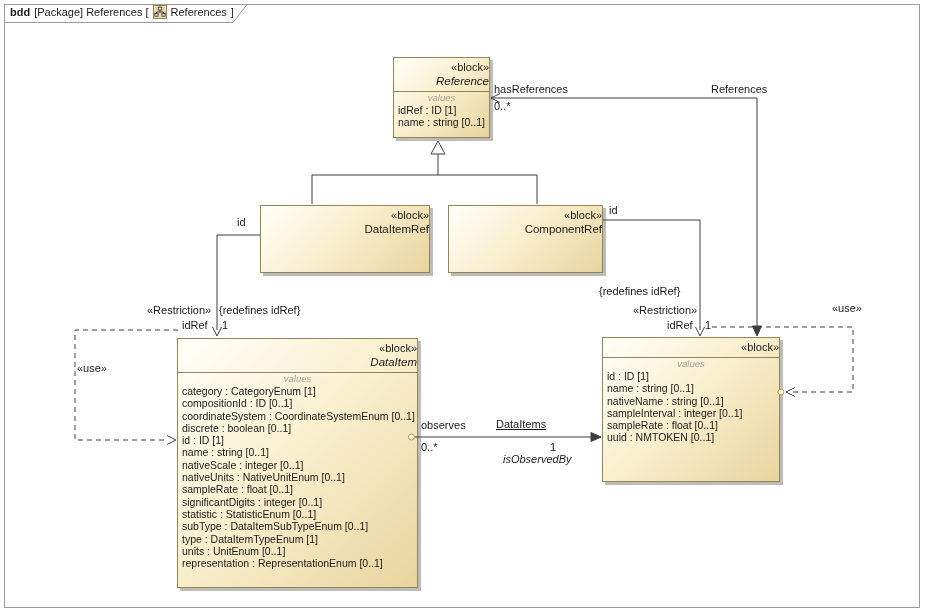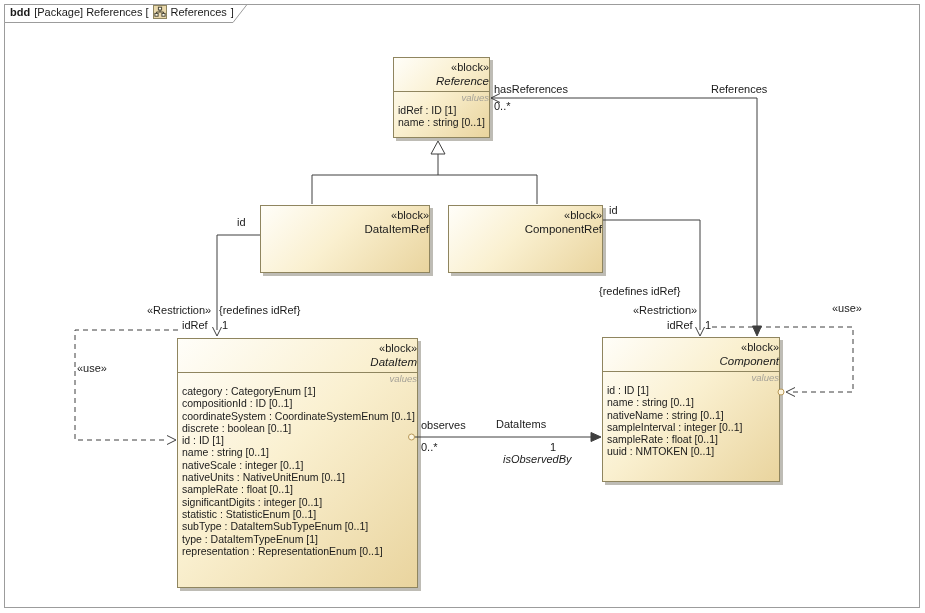--- a/index.html
+++ b/index.html
@@ -8,21 +8,21 @@
   svg.overlay{position:absolute;left:0;top:0;z-index:4;pointer-events:none;}
 
   .block{position:absolute;box-sizing:border-box;z-index:2;
          background:linear-gradient(135deg,#fffef9 0%,#faf0d0 45%,#e9d49e 100%);
          border:1px solid #8f855f;box-shadow:3px 3px 0 rgba(168,165,156,.75);}
   .bhead{text-align:right;padding-top:3px;}
   .stereo{font-size:11px;line-height:13px;}
   .bname{font-size:11.5px;font-weight:normal;line-height:14px;}
   .abstract .bname{font-style:italic;}
   .bsep{border-top:1px solid #8f855f;margin-top:3px;}
-  .values-label{text-align:right;font-style:italic;font-size:9.5px;line-height:12px;color:#a6a298;}
+  .values-label{text-align:center;font-style:italic;font-size:9.5px;line-height:12px;color:#a6a298;}
   .attrs{padding:0 3px 0 4px;}
   .attr{font-size:10.5px;line-height:12.3px;white-space:nowrap;}
 
   .lbl{position:absolute;z-index:5;font-size:11px;line-height:13px;white-space:nowrap;}
   .tabtext{position:absolute;left:10px;top:5px;z-index:5;font-size:11px;
            display:flex;align-items:center;gap:4px;}
   .tabtext b{font-weight:bold;}
   .dgicon{display:inline-block;width:14px;height:14px;}
 </style>
 </head>
@@ -71,28 +71,28 @@
         <div class="attr">discrete : boolean [0..1]</div>
         <div class="attr">id : ID [1]</div>
         <div class="attr">name : string [0..1]</div>
         <div class="attr">nativeScale : integer [0..1]</div>
         <div class="attr">nativeUnits : NativeUnitEnum [0..1]</div>
         <div class="attr">sampleRate : float [0..1]</div>
         <div class="attr">significantDigits : integer [0..1]</div>
         <div class="attr">statistic : StatisticEnum [0..1]</div>
         <div class="attr">subType : DataItemSubTypeEnum [0..1]</div>
         <div class="attr">type : DataItemTypeEnum [1]</div>
+        <div class="attr">units : UnitEnum [0..1]</div>
         <div class="attr">representation : RepresentationEnum [0..1]</div>
       </div>
   </div>
 
   <div class="block abstract" style="left:602px;top:337px;width:178px;height:145px;">
     <div class="bhead">
       <div class="stereo">«block»</div>
-      <div class="bname">Component</div>
     </div>
     <div class="bsep"></div>
     <div class="values-label">values</div>
     <div class="attrs">
         <div class="attr">id : ID [1]</div>
         <div class="attr">name : string [0..1]</div>
         <div class="attr">nativeName : string [0..1]</div>
         <div class="attr">sampleInterval : integer [0..1]</div>
         <div class="attr">sampleRate : float [0..1]</div>
         <div class="attr">uuid : NMTOKEN [0..1]</div>
@@ -167,21 +167,21 @@
   <div class="lbl" style="left:182px;top:319px;">idRef</div>
   <div class="lbl" style="left:222px;top:319px;">1</div>
 
   <div class="lbl" style="left:609px;top:204px;">id</div>
   <div class="lbl" style="left:599px;top:285px;">{redefines idRef}</div>
   <div class="lbl" style="left:633px;top:304px;">«Restriction»</div>
   <div class="lbl" style="left:667px;top:319px;">idRef</div>
   <div class="lbl" style="left:705px;top:319px;">1</div>
 
   <div class="lbl" style="left:421px;top:419px;">observes</div>
-  <div class="lbl" style="left:496px;top:418px;">DataItems</div>
+  <div class="lbl" style="left:496px;top:418px;text-decoration:underline;">DataItems</div>
   <div class="lbl" style="left:421px;top:441px;">0..*</div>
   <div class="lbl" style="left:550px;top:441px;">1</div>
   <div class="lbl" style="left:503px;top:453px;font-style:italic;">isObservedBy</div>
 
   <div class="lbl" style="left:77px;top:362px;">«use»</div>
   <div class="lbl" style="left:832px;top:302px;">«use»</div>
 
 </div>
 
 </body></html>

